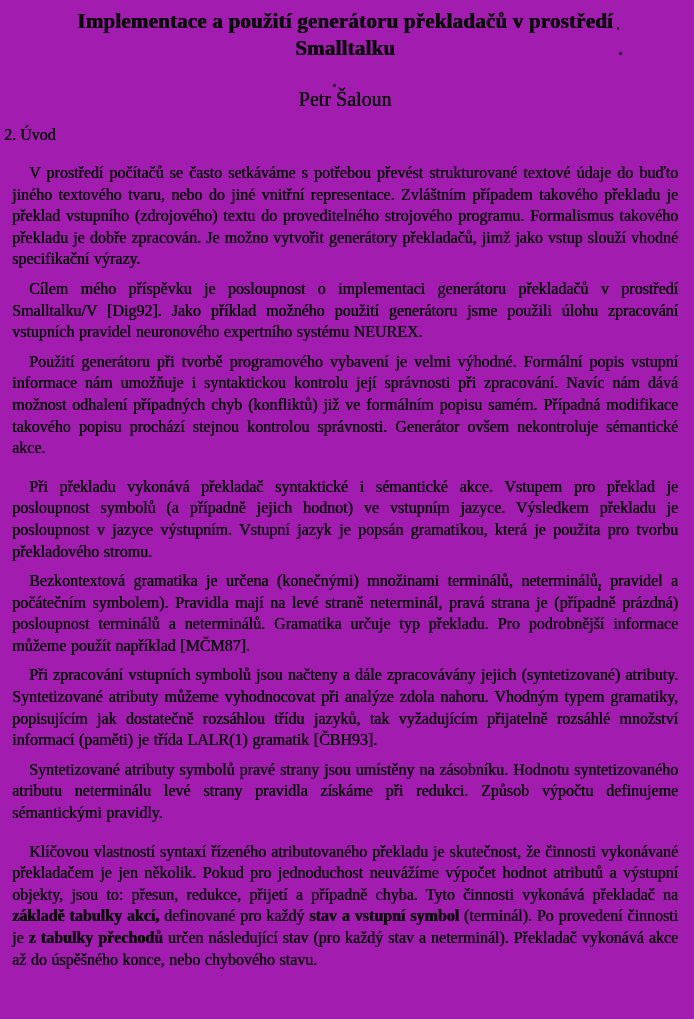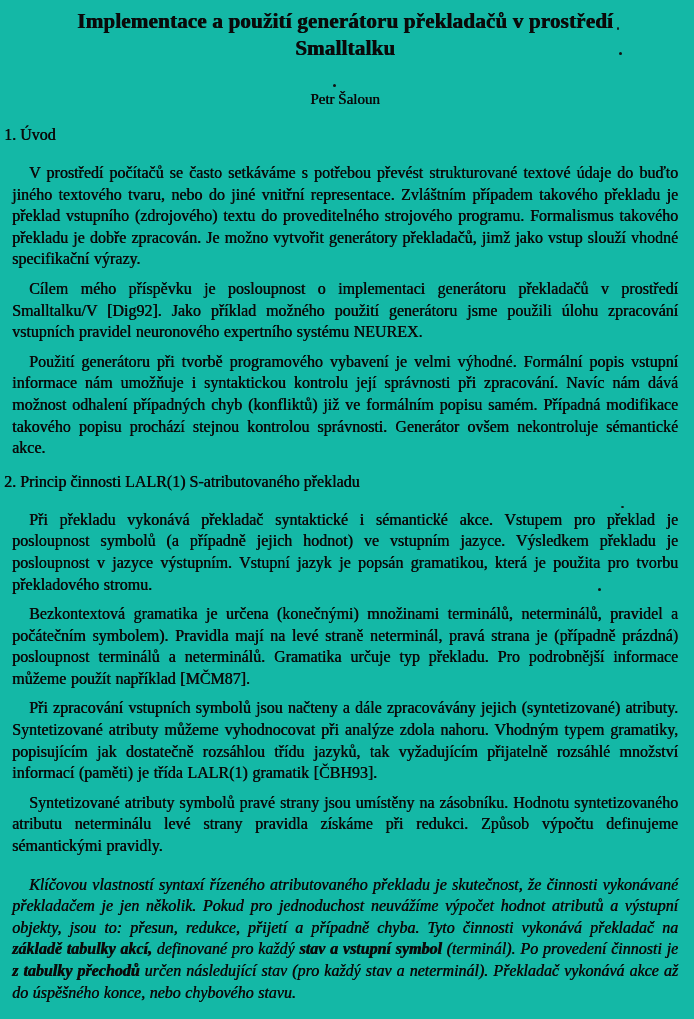--- a/index.html
+++ b/index.html
@@ -5,39 +5,39 @@
     html, body {
       margin: 0;
       padding: 0;
       background: #ffffff;
     }
     .page {
       position: relative;
       width: 694px;
       height: 1019px;
       box-sizing: border-box;
-      background: #14b8a6;
+      background: #a21caf;
       color: #0a0a0a;
       font-family: "Liberation Serif", "DejaVu Serif", serif;
       padding: 6px 8px 0 4px;
       overflow: hidden;
       text-shadow: 0.45px 0 0 currentColor; 
     }
     .title {
       font-size: 21px;
       line-height: 27px;
       font-weight: bold;
       text-align: center;
       margin: 2px 34px 0 34px;
       letter-spacing: 0.2px;
       text-shadow: 0.7px 0 0 currentColor;
     }
     .author {
       text-align: center;
-      font-size: 15px;
+      font-size: 20px;
       line-height: 20px;
       margin-top: 27px;
     }
     .section-heading {
       font-size: 16px;
       font-weight: normal;
       line-height: 21px;
       margin: 0;
     }
     .heading-1 { margin-top: 15px; }
@@ -45,47 +45,46 @@
     .section-body { margin-top: 17px; }
     .para {
       font-size: 16px;
       line-height: 21.6px;
       text-align: justify;
       text-indent: 17px;
       margin: 8px;
       word-spacing: 0.5px;
     }
     .para .b { font-weight: bold; text-shadow: 0.6px 0 0 currentColor; }
-    .closing { margin-top: 17px; font-style: italic; }
+    .closing { margin-top: 17px; }
     .speck {
       position: absolute;
       background: #111;
       border-radius: 50%;
     }
   </style>
 </head>
 <body>
 
 <div class="page">
 
   <h1 class="title">Implementace a použití generátoru překladačů v prostředí Smalltalku</h1>
 
   <div class="author">Petr Šaloun</div>
 
   <div>
-    <h2 class="section-heading heading-1">1. Úvod</h2>
+    <h2 class="section-heading heading-1">2. Úvod</h2>
     <div class="section-body">
       <p class="para">V prostředí počítačů se často setkáváme s potřebou převést strukturované textové údaje do buďto jiného textového tvaru, nebo do jiné vnitřní representace. Zvláštním případem takového překladu je překlad vstupního (zdrojového) textu do proveditelného strojového programu. Formalismus takového překladu je dobře zpracován. Je možno vytvořit generátory překladačů, jimž jako vstup slouží vhodné specifikační výrazy.</p>
       <p class="para">Cílem mého příspěvku je posloupnost o implementaci generátoru překladačů v prostředí Smalltalku/V [Dig92]. Jako příklad možného použití generátoru jsme použili úlohu zpracování vstupních pravidel neuronového expertního systému NEUREX.</p>
       <p class="para">Použití generátoru při tvorbě programového vybavení je velmi výhodné. Formální popis vstupní informace nám umožňuje i syntaktickou kontrolu její správnosti při zpracování. Navíc nám dává možnost odhalení případných chyb (konfliktů) již ve formálním popisu samém. Případná modifikace takového popisu prochází stejnou kontrolou správnosti. Generátor ovšem nekontroluje sémantické akce.</p>
     </div>
   </div>
 
   <div>
-    <h2 class="section-heading heading-2">2. Princip činnosti LALR(1) S-atributovaného překladu</h2>
     <div class="section-body">
       <p class="para">Při překladu vykonává překladač syntaktické i sémantické akce. Vstupem pro překlad je posloupnost symbolů (a případně jejich hodnot) ve vstupním jazyce. Výsledkem překladu je posloupnost v jazyce výstupním. Vstupní jazyk je popsán gramatikou, která je použita pro tvorbu překladového stromu.</p>
       <p class="para">Bezkontextová gramatika je určena (konečnými) množinami terminálů, neterminálů, pravidel a počátečním symbolem). Pravidla mají na levé straně neterminál, pravá strana je (případně prázdná) posloupnost terminálů a neterminálů. Gramatika určuje typ překladu. Pro podrobnější informace můžeme použít například [MČM87].</p>
       <p class="para">Při zpracování vstupních symbolů jsou načteny a dále zpracovávány jejich (syntetizované) atributy. Syntetizované atributy můžeme vyhodnocovat při analýze zdola nahoru. Vhodným typem gramatiky, popisujícím jak dostatečně rozsáhlou třídu jazyků, tak vyžadujícím přijatelně rozsáhlé množství informací (paměti) je třída LALR(1) gramatik [ČBH93].</p>
       <p class="para">Syntetizované atributy symbolů pravé strany jsou umístěny na zásobníku. Hodnotu syntetizovaného atributu neterminálu levé strany pravidla získáme při redukci. Způsob výpočtu definujeme sémantickými pravidly.</p>
 
       <p class="para closing"><span>Klíčovou vlastností syntaxí řízeného atributovaného překladu je skutečnost, že činnosti vykonávané překladačem je jen několik. Pokud pro jednoduchost neuvážíme výpočet hodnot atributů a výstupní objekty, jsou to: přesun, redukce, přijetí a případně chyba. Tyto činnosti vykonává překladač na </span><span class="b">základě tabulky akcí,</span><span> definované pro každý </span><span class="b">stav a vstupní symbol</span><span> (terminál). Po provedení činnosti je </span><span class="b">z tabulky přechodů</span><span> určen následující stav (pro každý stav a neterminál). Překladač vykonává akce až do úspěšného konce, nebo chybového stavu.</span></p>
     </div>
   </div>
 

